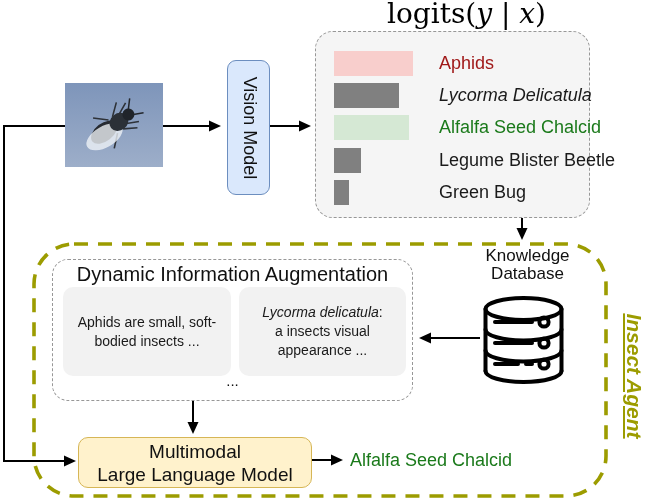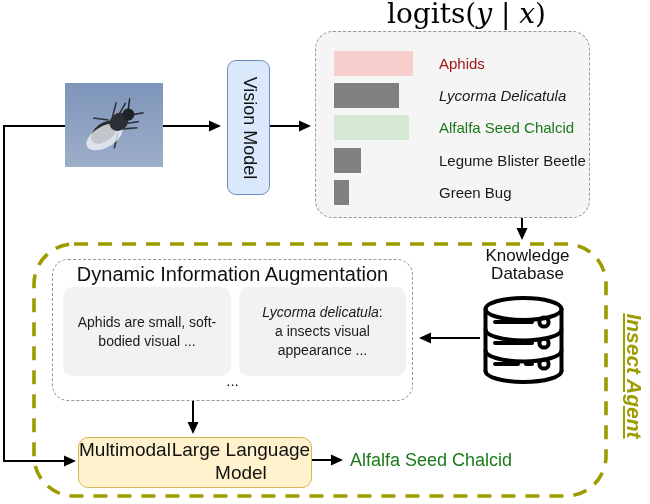--- a/index.html
+++ b/index.html
@@ -21,42 +21,42 @@
   .logits-title{left:320px;top:-3px;width:275px;height:34px;z-index:2;text-align:center;
     font-family:"DejaVu Serif",serif;font-size:28px;color:#000;padding-left:18px;}
   .logits-title .it{font-style:italic;}
 
   
   .logits-panel{left:315px;top:31px;width:275px;height:187px;z-index:2;background:#F5F5F5;
     border:1.6px dashed #979797;border-radius:18px;}
   .bar-row{position:absolute;left:18px;height:25px;width:250px;}
   .bar-row .bar{position:absolute;left:0;top:0;height:25px;}
   .bar-row .bar-label{position:absolute;left:105px;top:0;height:25px;line-height:25px;
-    font-size:15px;white-space:nowrap;}
+    font-size:18px;white-space:nowrap;}
 
   
 
   
   .kdb-text{left:470px;top:247px;width:115px;z-index:2;text-align:center;font-size:17px;line-height:18px;}
   .kdb-icon{left:480px;top:294px;width:87px;height:92px;z-index:2;}
 
   
   .dia{left:52px;top:259px;width:361px;height:142px;z-index:2;background:#fff;
     border:1.6px dashed #979797;border-radius:16px;}
   .dia-title{position:absolute;left:0;top:3px;width:100%;text-align:center;font-size:20px;}
   .dia-box{position:absolute;top:27px;height:89px;background:#F2F2F2;border-radius:10px;
     display:flex;flex-direction:column;justify-content:center;text-align:center;
     font-size:14px;line-height:19px;color:#1a1a1a;}
   .dia-box1{left:10px;width:168px;}
   .dia-box2{left:186px;width:167px;}
   .dia-ellipsis{position:absolute;left:0;top:112px;width:100%;text-align:center;font-size:15px;}
 
   
   .mllm{left:78px;top:437px;width:234px;height:51px;z-index:2;background:#FFF2CC;
-    border:1.6px solid #D6B656;border-radius:10px;display:flex;flex-direction:row;
+    border:1.6px solid #D6B656;border-radius:10px;display:flex;flex-direction:column;
     justify-content:center;text-align:center;font-size:19px;line-height:23px;color:#111;}
 
   
   .output-label{left:350px;top:450px;width:210px;z-index:2;font-size:18px;color:#1B7A1B;white-space:nowrap;}
 
   
   .agent-tag{left:548px;top:363px;width:170px;height:26px;z-index:2;text-align:center;
     transform:rotate(90deg);font-size:21px;font-weight:bold;font-style:italic;
     color:#9C9C00;text-decoration:underline;white-space:nowrap;}
 </style>
@@ -157,21 +157,21 @@
         <circle cx="64" cy="49" r="4.6"></circle>
       <path d="M15 70 H38 M46 70 H52"></path>
         <circle cx="64" cy="70" r="4.6"></circle>
     </svg>
   </div>
 
   <div class="abs dia">
     <div class="dia-title">Dynamic Information Augmentation</div>
     <div class="dia-box dia-box1">
         <div><span>Aphids are small, soft-</span></div>
-        <div><span>bodied visual ...</span></div>
+        <div><span>bodied insects ...</span></div>
       </div>
     <div class="dia-box dia-box2">
         <div><span style="font-style: italic;">Lycorma delicatula</span><span>:</span></div>
         <div><span>a insects visual</span></div>
         <div><span>appearance ...</span></div>
       </div>
     <div class="dia-ellipsis">...</div>
   </div>
 
   <div class="abs mllm">

